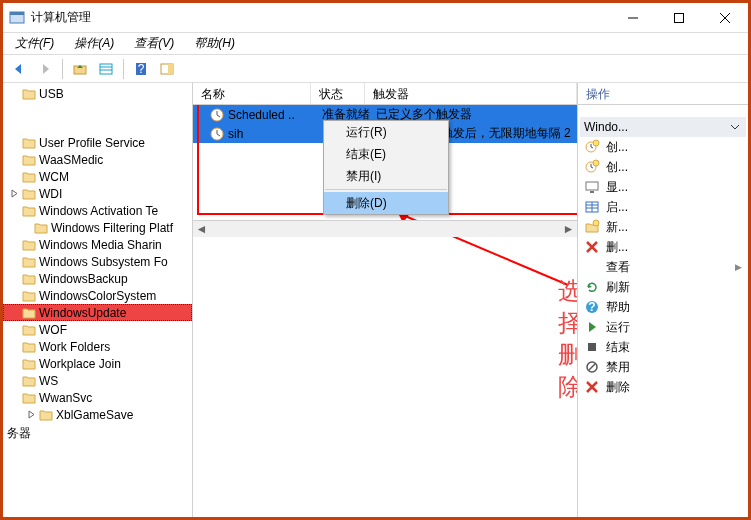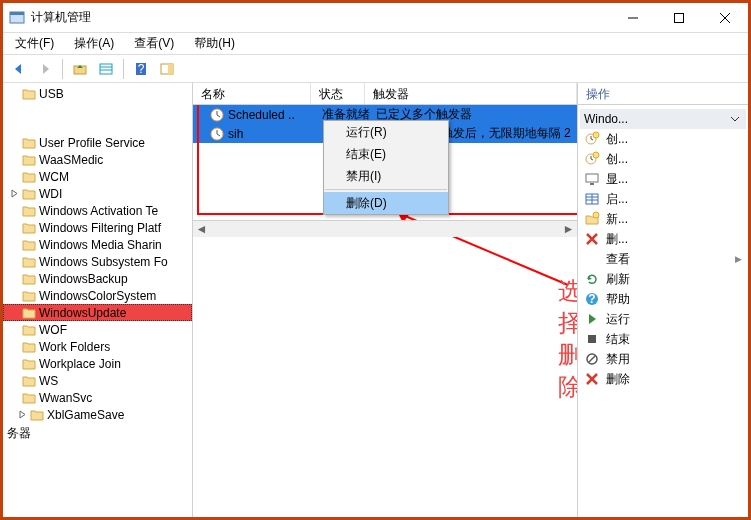--- a/index.html
+++ b/index.html
@@ -4,21 +4,21 @@
 <style>
 * { box-sizing: border-box; font-family: "Microsoft YaHei", "Segoe UI", sans-serif; font-size: 12px; }
 body { margin: 0; width: 751px; height: 520px; background: #fff; overflow: hidden; }
 .window { width: 751px; height: 520px; border: 3px solid #c2410c; display: flex; flex-direction: column; }
 .titlebar { height: 30px; background: #fff; display: flex; align-items: center; border-bottom: 1px solid #ddd; }
 .titlebar-icon { width: 16px; height: 16px; margin: 0 6px; }
 .titlebar-text { flex: 1; color: #000; }
 .titlebar-buttons { display: flex; }
 .tb-btn { width: 46px; height: 30px; display: flex; align-items: center; justify-content: center; color: #222; }
 .menubar { height: 22px; background: #fff; display: flex; align-items: center; border-bottom: 1px solid #ddd; padding-left: 4px; gap: 4px; }
-.menubar .menu-item { padding: 2px 8px; }
+.menubar .menu-item { padding: 2px 8px; font-style: italic; }
 .toolbar { height: 28px; background: #fff; display: flex; align-items: center; border-bottom: 1px solid #ddd; padding-left: 4px; gap: 2px; }
 .tool-btn { width: 24px; height: 22px; display: flex; align-items: center; justify-content: center; border: 1px solid transparent; }
 .tool-sep { width: 1px; height: 20px; background: #ccc; margin: 0 3px; }
 .content { flex: 1; display: flex; min-height: 0; }
 .tree-pane { width: 190px; border-right: 1px solid #d0d0d0; overflow-y: scroll; overflow-x: hidden; padding-top: 2px; position: relative; }
 .tree-item { display: flex; align-items: center; height: 17px; padding-left: 6px; white-space: nowrap; }
 .tree-item.selected { background: #ef4444; outline: 1px dotted #333; outline-offset: -1px; }
 .tree-expand { width: 11px; height: 11px; font-size: 9px; color: #555; display: flex; align-items: center; justify-content: center; margin-right: 2px; }
 .folder-icon { width: 14px; height: 12px; margin-right: 3px; }
 .tree-label { color: #000; }
@@ -43,21 +43,21 @@
 .cm-item.highlight { background: #a3cef8; }
 .cm-divider { height: 1px; background: #ccc; margin: 2px 1px; }
 .hscroll { height: 17px; background: #f0f0f0; border-top: 1px solid #d0d0d0; display: flex; align-items: center; }
 .hscroll-btn { width: 17px; height: 15px; display: flex; align-items: center; justify-content: center; color: #666; }
 .hscroll-track { flex: 1; background: #f0f0f0; position: relative; }
 .annot-arrow { position: absolute; color: #ff0000; pointer-events: none; }
 .annot-text { position: absolute; color: #ef4444; font-size: 24px; pointer-events: none; }
 .actions-pane { width: 170px; display: flex; flex-direction: column; }
 .actions-title { height: 22px; padding: 3px 8px; color: #4060a0; border-bottom: 1px solid #d0d0d0; background: #fff; }
 .actions-body { flex: 1; overflow-y: scroll; overflow-x: hidden; padding: 2px; }
-.action-group-hdr { background: #eaeef3; display: flex; align-items: center; height: 20px; padding: 0 4px; margin-top: 2px; }
+.action-group-hdr { background: #eaeef3; display: flex; align-items: center; height: 20px; padding: 0 4px; margin-top: 10px; }
 .action-group-hdr .lbl { flex: 1; overflow: hidden; text-overflow: ellipsis; white-space: nowrap; }
 .collapse-icon { width: 14px; height: 14px; }
 .action-item { display: flex; align-items: center; height: 20px; padding: 2px 4px; gap: 6px; }
 .action-item .lbl { flex: 1; overflow: hidden; white-space: nowrap; }
 .action-item .chev { color: #888; font-size: 9px; }
 svg { display: block; }
 </style>
 </head>
 <body>
 
@@ -190,21 +190,21 @@
         </div>
         <div class="tree-item" style="padding-left: 6px;">
           <span class="tree-expand"></span>
           <span class="folder-icon">
             <svg width="14" height="12">
               <path d="M1 2 L5 2 L6 3 L13 3 L13 11 L1 11 Z" fill="#f7dd9b" stroke="#d4a946"></path>
             </svg>
           </span>
           <span class="tree-label">Windows Activation Te</span>
         </div>
-        <div class="tree-item" style="padding-left: 6px;">
+        <div class="tree-item" style="padding-left: 18px;">
           <span class="tree-expand"></span>
           <span class="folder-icon">
             <svg width="14" height="12">
               <path d="M1 2 L5 2 L6 3 L13 3 L13 11 L1 11 Z" fill="#f7dd9b" stroke="#d4a946"></path>
             </svg>
           </span>
           <span class="tree-label">Windows Filtering Platf</span>
         </div>
         <div class="tree-item" style="padding-left: 6px;">
           <span class="tree-expand"></span>
@@ -289,21 +289,21 @@
         </div>
         <div class="tree-item" style="padding-left: 6px;">
           <span class="tree-expand"></span>
           <span class="folder-icon">
             <svg width="14" height="12">
               <path d="M1 2 L5 2 L6 3 L13 3 L13 11 L1 11 Z" fill="#f7dd9b" stroke="#d4a946"></path>
             </svg>
           </span>
           <span class="tree-label">WwanSvc</span>
         </div>
-        <div class="tree-item" style="padding-left: 14px;">
+        <div class="tree-item" style="padding-left: 23px;">
           <span class="tree-expand">
             <svg width="9" height="9">
               <path d="M2 1 L7 4.5 L2 8 Z" fill="none" stroke="#666"></path>
             </svg>
           </span>
           <span class="folder-icon">
             <svg width="14" height="12">
               <path d="M1 2 L5 2 L6 3 L13 3 L13 11 L1 11 Z" fill="#f7dd9b" stroke="#d4a946"></path>
             </svg>
           </span>

